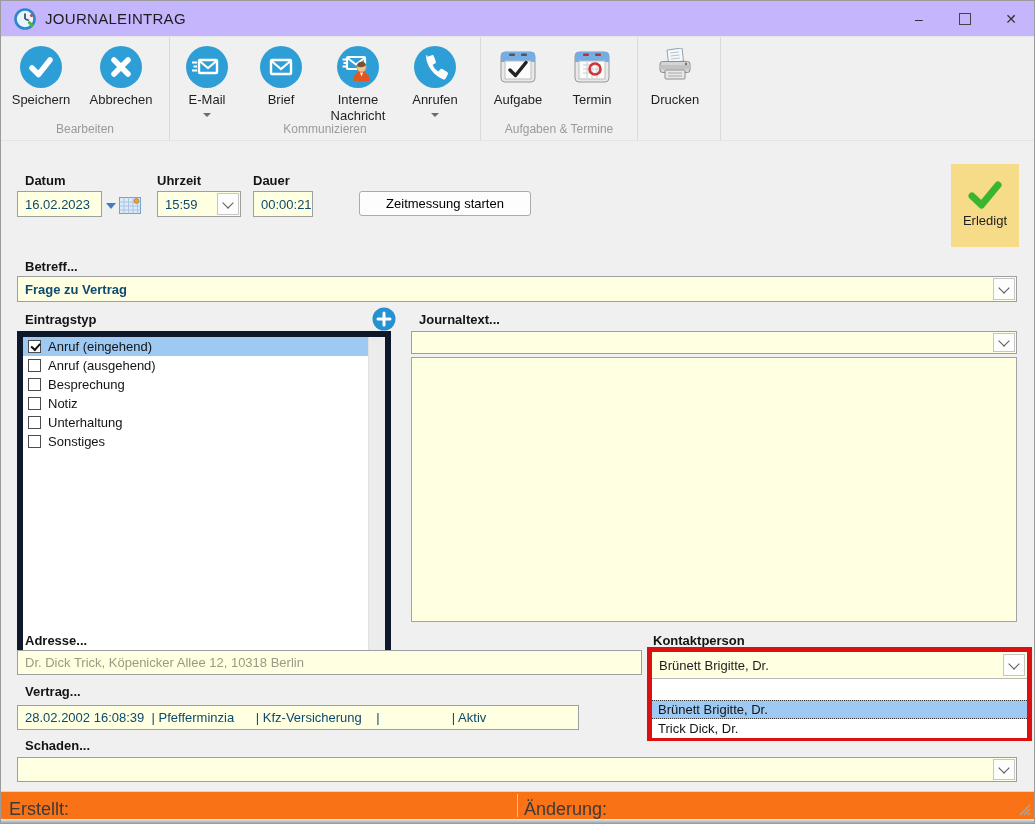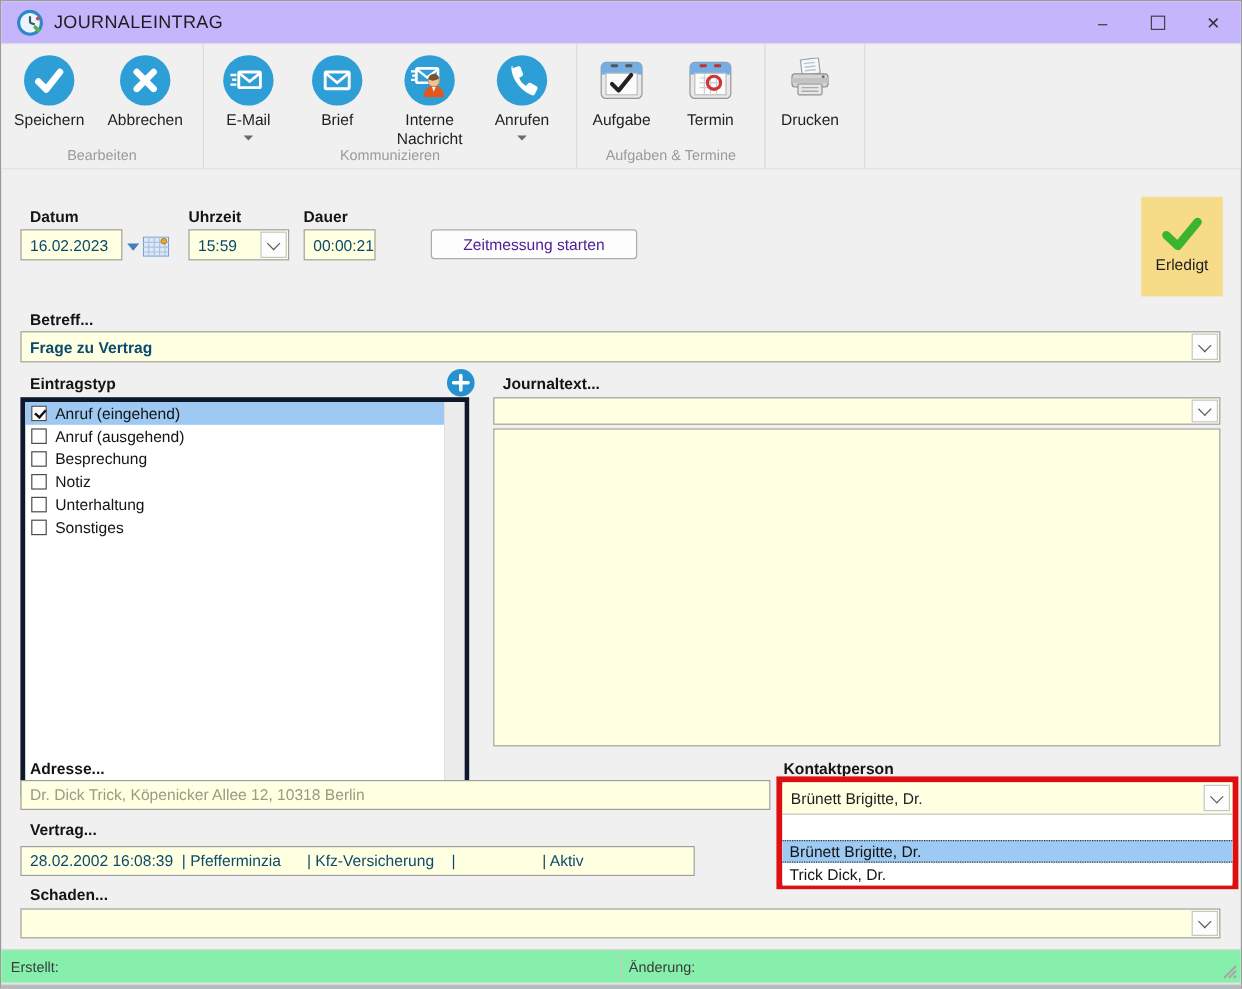--- a/index.html
+++ b/index.html
@@ -21,32 +21,32 @@
   .ticon{height:50px;display:flex;align-items:center;justify-content:center;}
   .tlabel{font-size:13px;color:#1f1f1f;text-align:center;line-height:1.25;}
   .caret{width:0;height:0;border-left:4px solid transparent;border-right:4px solid transparent;border-top:4px solid #6b6b6b;margin-top:5px;}
   .gl{position:absolute;bottom:4px;left:0;right:0;text-align:center;color:#9a9a9a;font-size:12px;white-space:nowrap;}
 
   
   .flabel{position:absolute;font-size:13px;font-weight:bold;color:#141414;white-space:nowrap;}
   .field{position:absolute;background:#ffffe1;border:1px solid #9f9f9f;box-sizing:border-box;font-size:13px;color:#0c4a6e;display:flex;align-items:center;padding:0 7px;}
   .combo-btn{position:absolute;right:1px;top:1px;bottom:1px;width:22px;background:#fdfdfd;border:1px solid #c6c6c6;box-sizing:border-box;display:flex;align-items:center;justify-content:center;}
   .chev{width:7px;height:7px;border-right:1.7px solid #5a5a5a;border-bottom:1.7px solid #5a5a5a;transform:rotate(45deg);margin-top:-3px;}
-  .push-btn{position:absolute;background:#fdfdfd;border:1px solid #ababab;border-radius:3px;box-sizing:border-box;display:flex;align-items:center;justify-content:center;font-size:13px;color:#4c1d95;}
+  .push-btn{position:absolute;background:#fdfdfd;border:1px solid #ababab;border-radius:3px;box-sizing:border-box;display:flex;align-items:center;justify-content:center;font-size:13px;color:#000000;}
 
   
   .date-picker{position:absolute;display:flex;align-items:center;}
   .blue-caret{width:0;height:0;border-left:5px solid transparent;border-right:5px solid transparent;border-top:6px solid #3f7fbf;margin-right:3px;}
 
   
   .erledigt{position:absolute;left:950px;top:163px;width:68px;height:83px;background:#f6db88;display:flex;flex-direction:column;align-items:center;justify-content:center;}
   .erledigt .tlabel{margin-top:4px;}
 
   
-  .listbox{position:absolute;left:16px;top:330px;width:374px;height:333px;background:#ffffff;border:4px solid #0f172a;box-sizing:border-box;}
+  .listbox{position:absolute;left:16px;top:330px;width:374px;height:333px;background:#ffffff;border:6px solid #0f172a;box-sizing:border-box;}
   .scrolltrack{position:absolute;right:0;top:0;bottom:0;width:16px;background:#ececec;border-left:1px solid #e0e0e0;}
   .litem{height:19px;display:flex;align-items:center;gap:7px;padding-left:5px;margin-right:17px;font-size:13px;color:#141414;}
   .litem.selected{background:#9dc9f3;}
   .cbx{width:13px;height:13px;background:#fff;border:1px solid #4c4c4c;box-sizing:border-box;position:relative;flex:0 0 auto;}
   .cbx.checked::after{content:"";position:absolute;left:1.5px;top:2px;width:7px;height:3.5px;border-left:2px solid #101010;border-bottom:2px solid #101010;transform:rotate(-48deg);}
 
   .plus-btn{position:absolute;left:371px;top:306px;width:24px;height:24px;}
 
   
   .yellow-area{position:absolute;background:#ffffe1;border:1px solid #a3a3a3;box-sizing:border-box;}
@@ -56,21 +56,21 @@
   .kp-combo{position:relative;height:27px;background:#ffffe1;border-bottom:1px solid #b9b9b9;display:flex;align-items:center;padding:0 7px;font-size:13px;color:#1e1e1e;box-sizing:border-box;}
   .kp-list{position:relative;background:#fff;}
   .kp-opt{height:19px;display:flex;align-items:center;padding:0 6px;font-size:13px;color:#141414;}
   .kp-opt.blank{height:21px;}
   .kp-opt.hl{background:#9dc9f3;border-top:1px dotted #3a3a3a;border-bottom:1px dotted #3a3a3a;box-sizing:border-box;}
 
   .muted-val{color:#9a9a85;}
   .pre{white-space:pre;}
 
   
-  .statusbar{position:absolute;left:0;top:790px;width:100%;height:28px;background:#86efac;border-top:1px solid #d6d6d6;box-sizing:border-box;font-size:12px;color:#3a3a3a;}
+  .statusbar{position:absolute;left:0;top:790px;width:100%;height:28px;background:#f97316;border-top:1px solid #d6d6d6;box-sizing:border-box;font-size:18px;color:#3a3a3a;}
   .sb-divider{position:absolute;left:516px;top:2px;bottom:2px;width:1px;background:#c9c9c9;}
   .sb-left{position:absolute;left:8px;top:7px;}
   .sb-right{position:absolute;left:523px;top:7px;}
   .grip{position:absolute;right:3px;bottom:3px;}
   .bottom-edge{position:absolute;left:0;top:818px;width:100%;height:6px;background:linear-gradient(to bottom,#f0f0f0 0%,#b9b9b9 45%,#8aa6c2 80%,#7d9cbb 100%);}
 </style>
 </head>
 <body>
 
 <div class="window">

